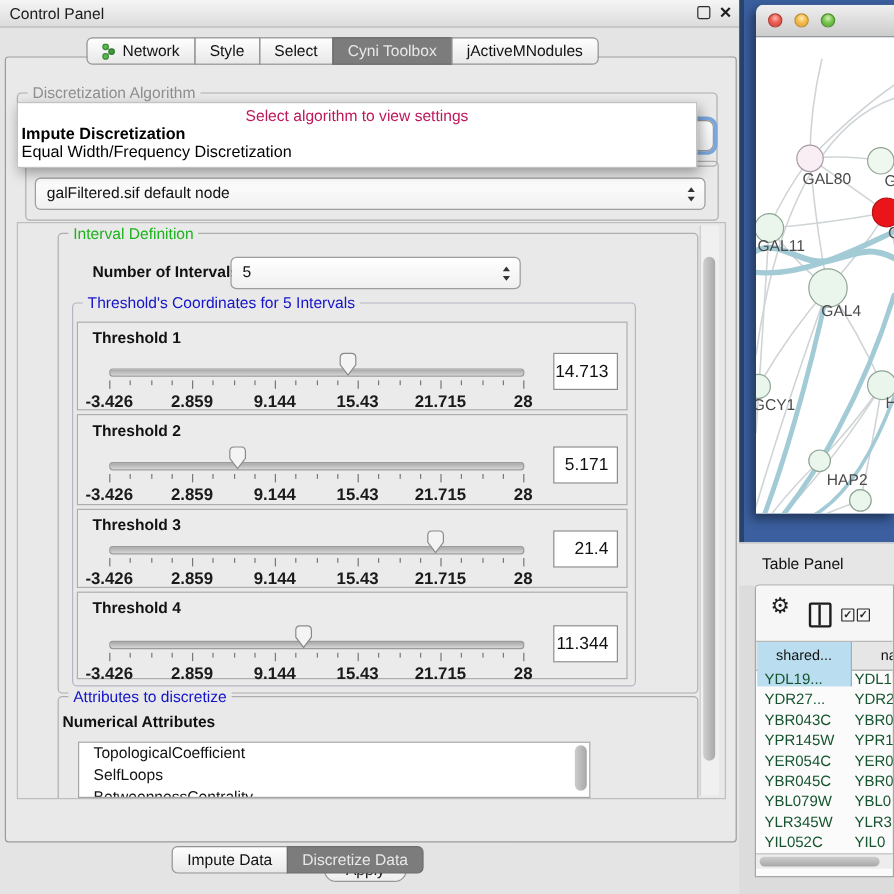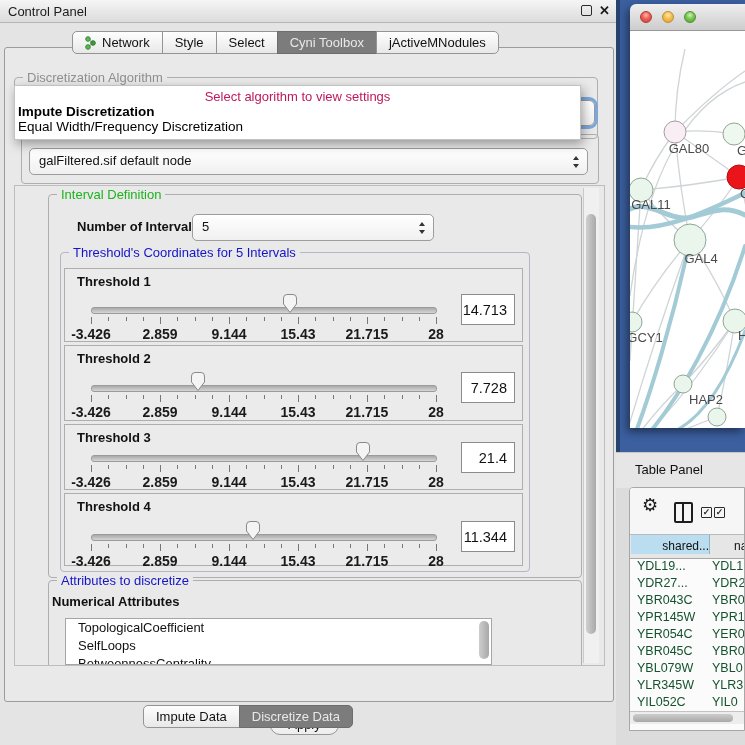--- a/index.html
+++ b/index.html
@@ -128,22 +128,22 @@
     border:1px solid #a7a7a7;border-radius:4px 0 0 0;box-sizing:border-box;overflow:hidden;}
   .tp-toolbar{position:absolute;left:0;top:0;width:100%;height:46px;background:#f6f6f6;}
   .gear-ico{position:absolute;left:12px;top:6px;font-size:18px;color:#1d1d1d;}
   .split-ico{position:absolute;left:44px;top:14px;width:15px;height:17px;border:2px solid #1d1d1d;border-radius:2px;}
   .split-ico::after{content:"";position:absolute;left:6px;top:0;width:2px;height:100%;background:#1d1d1d;}
   .cb-ico{position:absolute;top:19px;width:9px;height:9px;border:1.5px solid #2a2a2a;border-radius:1px;
     font-size:9px;line-height:9px;text-align:center;color:#2a2a2a;font-weight:bold;}
   .cb-1{left:71px;} .cb-2{left:84px;}
   .tp-header{position:absolute;left:0;top:46px;width:100%;height:23px;background:#e6e6e6;
     border-top:1px solid #b9b9b9;border-bottom:1px solid #a8a8a8;}
-  .th-cell1{position:absolute;left:1px;top:0;width:78px;height:19px;background:#badef0;
-    border-right:1px solid #8fb4c8;font-size:12px;color:#111;text-align:right;line-height:23px;}
+  .th-cell1{position:absolute;left:1px;top:0;width:78px;height:37px;background:#badef0;
+    border-right:1px solid #8fb4c8;font-size:12px;color:#111;text-align:center;line-height:23px;}
   .th-cell2{position:absolute;left:80px;top:0;right:0;height:23px;font-size:12px;color:#111;line-height:23px;}
   .th-cell2 span{position:absolute;left:24px;}
   .tp-rows{position:absolute;left:0;top:70px;width:100%;}
   .tp-row{position:relative;height:17px;font-size:12.5px;color:#14532d;white-space:nowrap;}
   .tp-row .c1{position:absolute;left:7px;top:1px;}
   .tp-row .c2{position:absolute;left:82px;top:1px;}
   .hscroll{position:absolute;left:0;top:223px;width:100%;height:12px;background:#ededed;border-top:1px solid #c2c2c2;}
   .hscroll .thumb{position:absolute;left:3px;top:2px;width:100px;height:8px;border-radius:4px;
     background:linear-gradient(#cdcdcd,#a8a8a8);}
 </style>
@@ -295,21 +295,21 @@
                 <b style="left:40%">9.144</b>
                 <b style="left:60%">15.43</b>
                 <b style="left:80%">21.715</b>
                 <b style="left:100%">28</b>
               </div>
               <div class="t-thumb" style="left:124.6px">
   <svg width="16" height="21" viewBox="0 0 16 21">
     <path d="M1.5 5 Q1.5 1.5 5 1.5 L11 1.5 Q14.5 1.5 14.5 5 L14.5 11 L8 19.5 L1.5 11 Z" fill="#f4f4f4" stroke="#8a8a8a" stroke-width="1"></path>
   </svg>
 </div>
-              <div class="t-value">7.728</div>
+              <div class="t-value">5.171</div>
             </div>
             <div class="tpanel">
               <span class="t-label">Threshold 3</span>
               <div class="t-track"></div>
               <div class="t-ticks">
                 <i class="major" style="left:0.0%"></i>
                 <i class="minor" style="left:5.0%"></i>
                 <i class="minor" style="left:10.0%"></i>
                 <i class="minor" style="left:15.0%"></i>
                 <i class="major" style="left:20.0%"></i>

